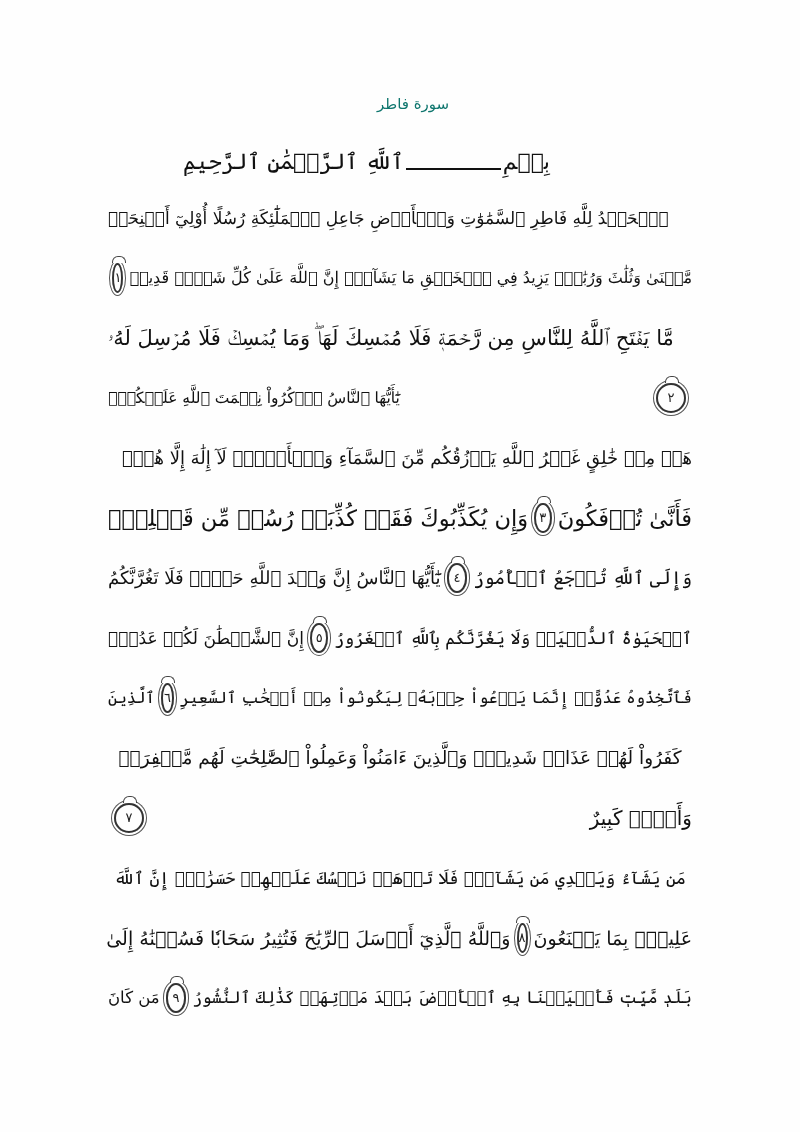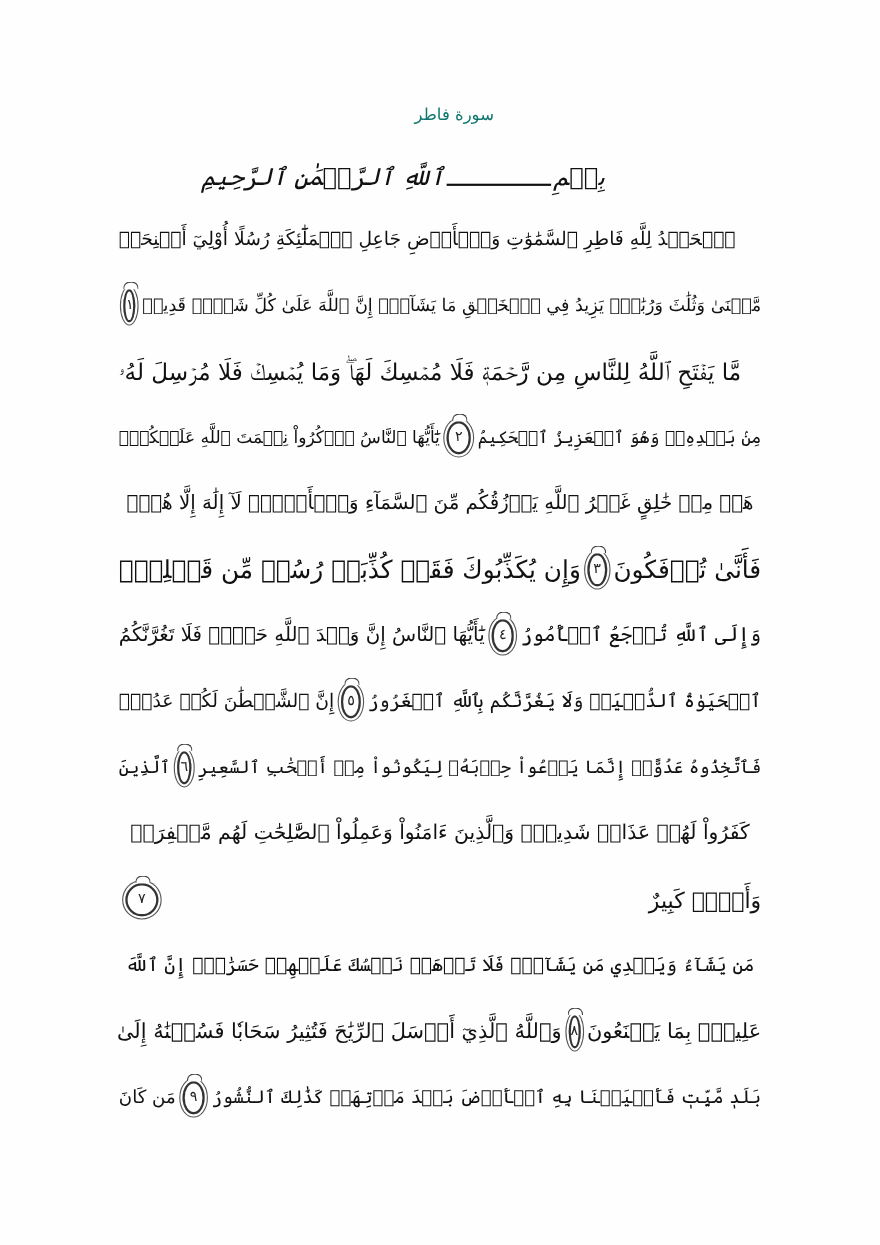--- a/index.html
+++ b/index.html
@@ -40,21 +40,20 @@
       left: 250px;
       width: 300px;
       height: 44px;
       direction: rtl;
       text-align: left;
       font-family: "DejaVu Serif", serif;
       font-size: 22px;
       line-height: 44px;
       color: #111;
       white-space: nowrap;
-      font-style: italic;
     }
     .basmala .tatweel {
       display: inline-block;
       width: 95px;
       height: 2px;
       background: #111;
       vertical-align: middle;
       margin: 0 2px;
       position: relative;
       top: 6px;
@@ -128,25 +127,24 @@
         <span class="seg">ٱلۡحَمۡدُ لِلَّهِ فَاطِرِ ٱلسَّمَٰوَٰتِ وَٱلۡأَرۡضِ جَاعِلِ ٱلۡمَلَٰٓئِكَةِ رُسُلًا أُوْلِيٓ أَجۡنِحَةٖ</span>
       </div>
       <div class="line" style="font-size: 16px;">
         <span class="seg">مَّثۡنَىٰ وَثُلَٰثَ وَرُبَٰعَۚ يَزِيدُ فِي ٱلۡخَلۡقِ مَا يَشَآءُۚ إِنَّ ٱللَّهَ عَلَىٰ كُلِّ شَيۡءٖ قَدِيرٞ</span>
         <span class="ayah-marker">١</span>
       </div>
       <div class="line" style="font-size: 21px; justify-content: flex-end;">
         <span class="seg">مَّا يَفۡتَحِ ٱللَّهُ لِلنَّاسِ مِن رَّحۡمَةٖ فَلَا مُمۡسِكَ لَهَاۖ وَمَا يُمۡسِكۡ فَلَا مُرۡسِلَ لَهُۥ</span>
       </div>
       <div class="line" style="font-size: 15.5px;">
-        <span class="seg">مِنۢ بَعۡدِهِۦۚ وَهُوَ ٱلۡعَزِيزُ ٱلۡحَكِيمُ</span>
         <span class="ayah-marker">٢</span>
         <span class="seg">يَٰٓأَيُّهَا ٱلنَّاسُ ٱذۡكُرُواْ نِعۡمَتَ ٱللَّهِ عَلَيۡكُمۡۚ</span>
       </div>
-      <div class="line" style="font-size: 18px; justify-content: center;">
+      <div class="line" style="font-size: 18px; justify-content: flex-start;">
         <span class="seg">هَلۡ مِنۡ خَٰلِقٍ غَيۡرُ ٱللَّهِ يَرۡزُقُكُم مِّنَ ٱلسَّمَآءِ وَٱلۡأَرۡضِۚ لَآ إِلَٰهَ إِلَّا هُوَۖ</span>
       </div>
       <div class="line" style="font-size: 22.5px;">
         <span class="seg">فَأَنَّىٰ تُؤۡفَكُونَ</span>
         <span class="ayah-marker">٣</span>
         <span class="seg">وَإِن يُكَذِّبُوكَ فَقَدۡ كُذِّبَتۡ رُسُلٞ مِّن قَبۡلِكَۚ</span>
       </div>
       <div class="line" style="font-size: 18px;">
         <span class="seg">وَإِلَى ٱللَّهِ تُرۡجَعُ ٱلۡأُمُورُ</span>
         <span class="ayah-marker">٤</span>

